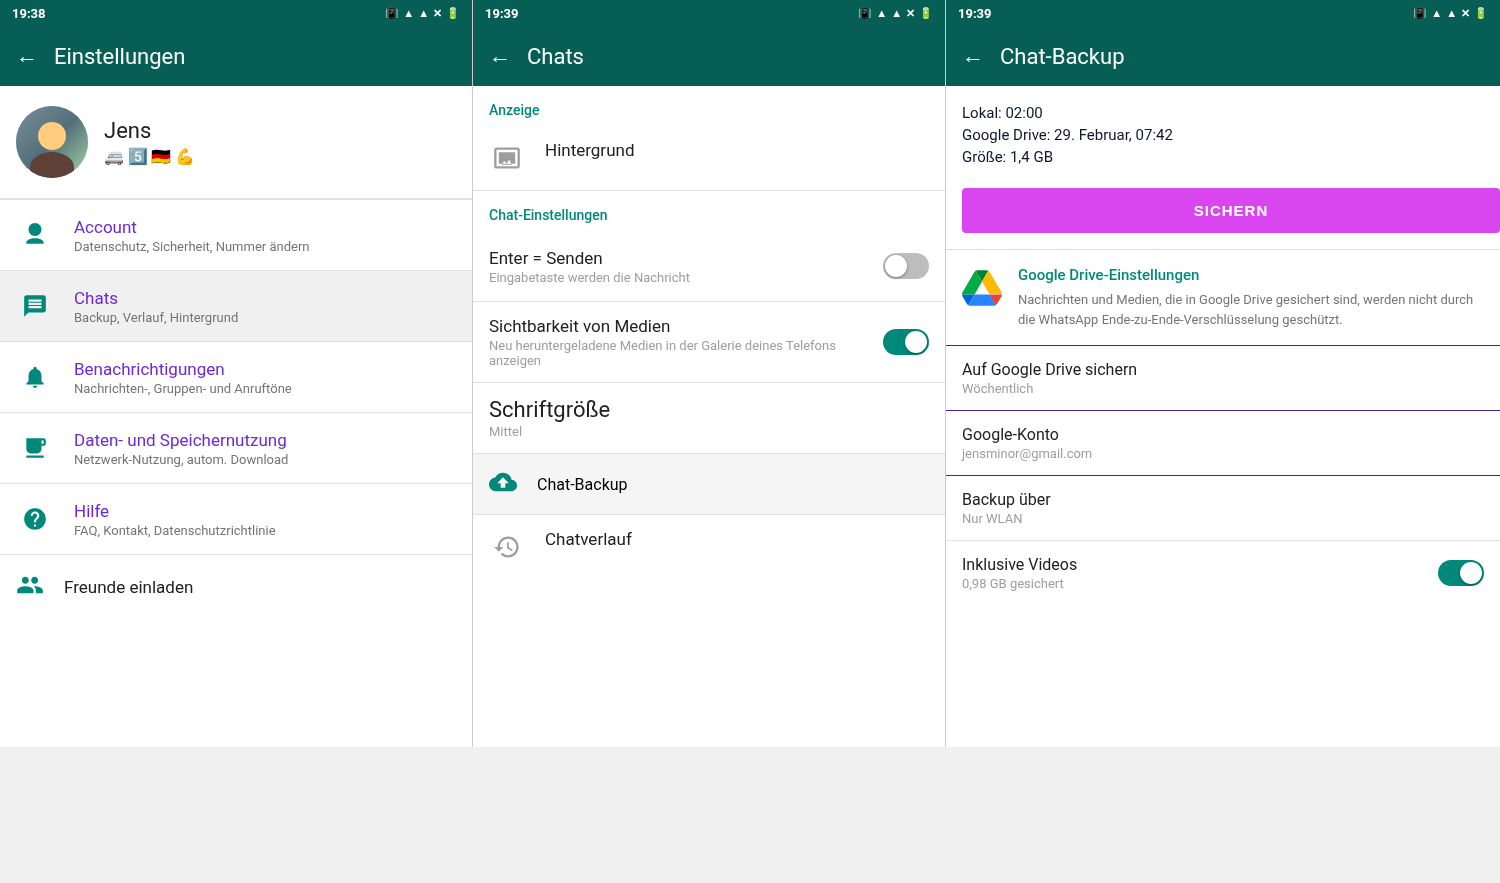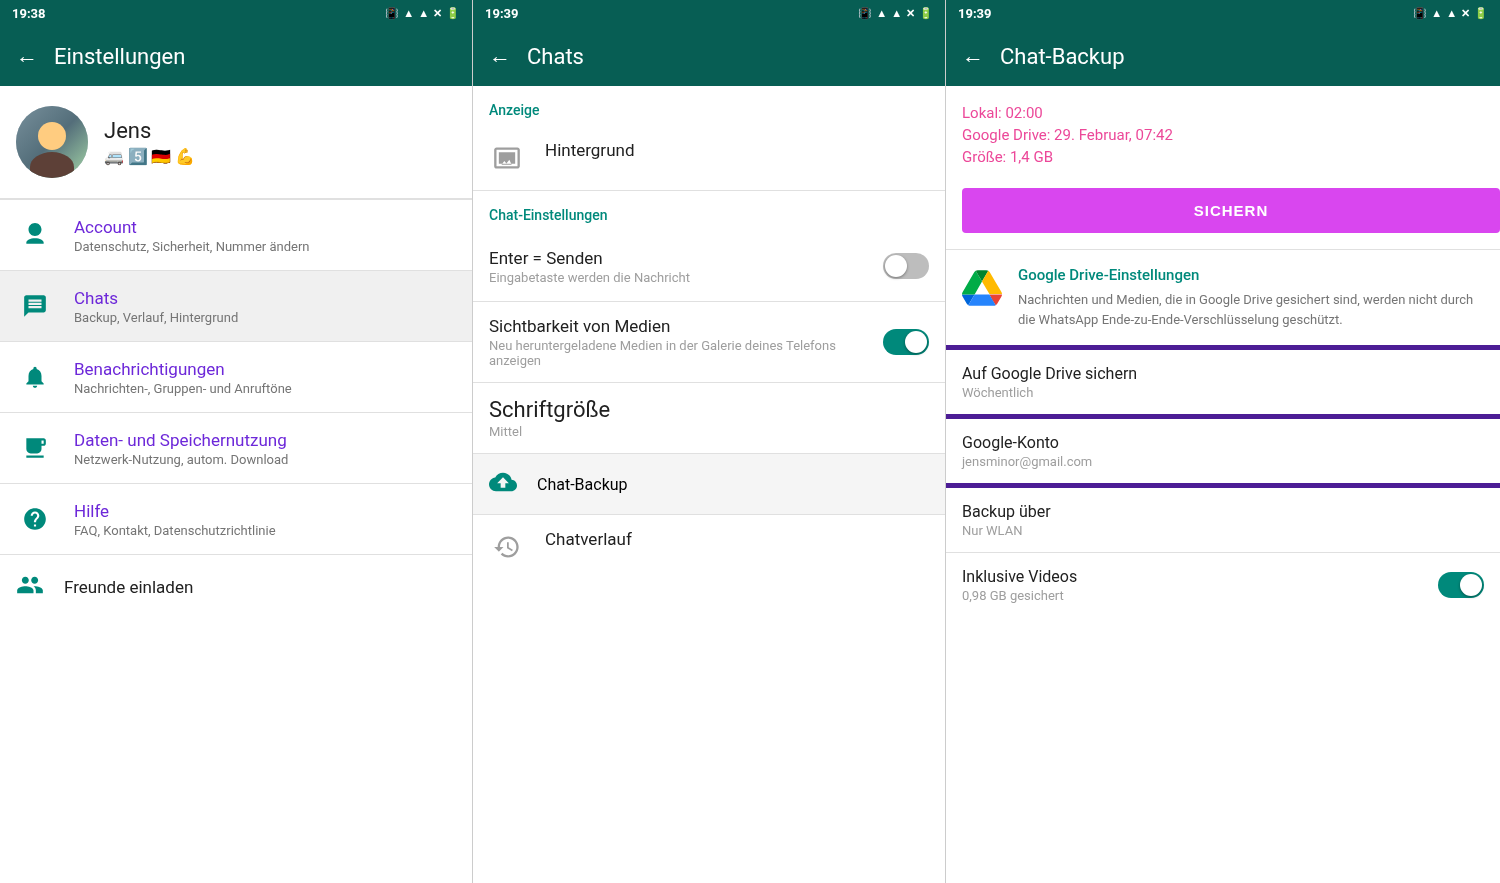--- a/index.html
+++ b/index.html
@@ -10,21 +10,21 @@
       flex-direction: row;
       font-family: 'Roboto', Arial, sans-serif;
       overflow: hidden;
       background: #f0f0f0;
     }
 
     
     .panel {
       display: flex;
       flex-direction: column;
-      height: 883px;
+      height: 747px;
       overflow: hidden;
     }
 
     
     .status-bar {
       background: #075E54;
       color: white;
       font-size: 13px;
       font-weight: 600;
       display: flex;
@@ -270,21 +270,21 @@
       width: 554px;
       background: white;
       flex: 1;
     }
 
     .backup-info {
       padding: 16px 16px 12px;
     }
     .backup-info .info-row {
       font-size: 15px;
-      color: #ec4899;
+      color: #0f172a;
       padding: 2px 0;
     }
 
     .sichern-btn {
       background: #d946ef;
       color: white;
       border: none;
       padding: 14px 28px;
       font-size: 15px;
       font-weight: 600;
@@ -314,21 +314,21 @@
       margin-bottom: 6px;
     }
     .gdrive-content .desc {
       font-size: 13px;
       color: #757575;
       line-height: 1.5;
     }
 
     .backup-setting {
       padding: 14px 16px;
-      border-top: 5px solid #4c1d95;
+      border-top: 1px solid #4c1d95;
     }
     .backup-setting .primary { font-size: 16px; color: #212121; }
     .backup-setting .secondary { font-size: 13px; color: #9e9e9e; margin-top: 2px; }
 
     .videos-toggle-row {
       display: flex;
       align-items: center;
       justify-content: space-between;
       padding: 14px 16px;
       border-top: 1px solid #e0e0e0;

